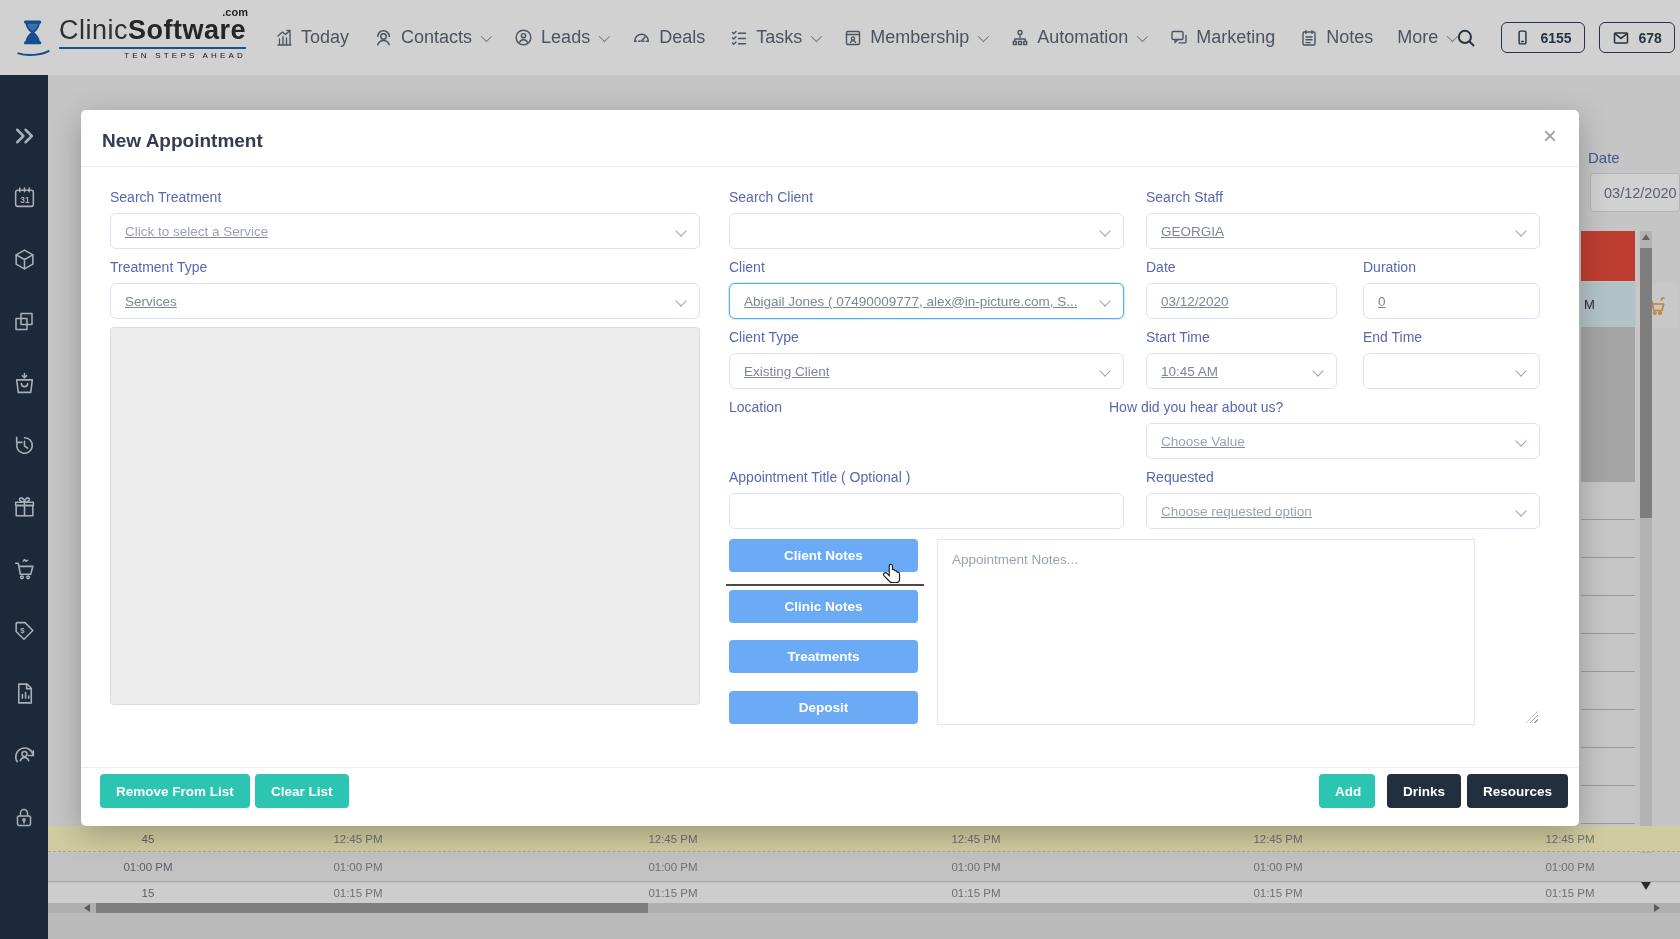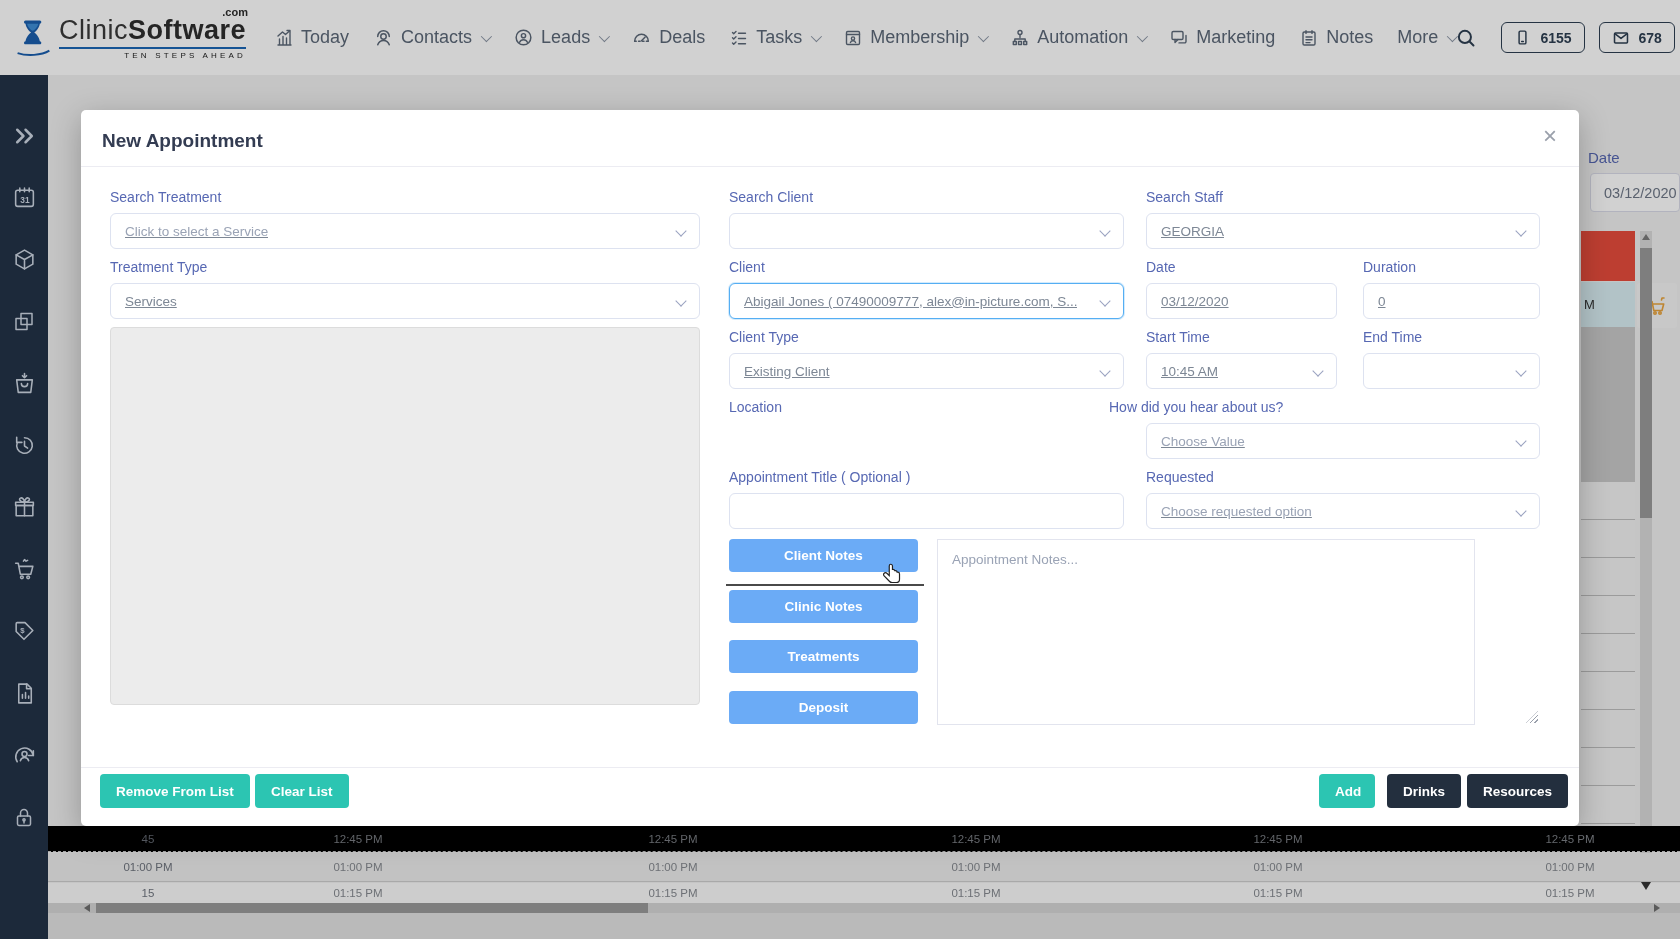--- a/index.html
+++ b/index.html
@@ -54,21 +54,21 @@
     background:repeating-linear-gradient(to bottom, #f2f2f2 0 37px, #bdbdbd 37px 38px); }
   #bg-vtrack { left:1640px; top:231px; width:12px; height:650px; background:#dadada; }
   #bg-vthumb { left:1640px; top:248px; width:12px; height:270px; background:#9a9a9a; }
   #bg-vup { left:1642px; top:234px; width:0; height:0; border-left:4px solid transparent;
     border-right:4px solid transparent; border-bottom:6px solid #7a7a7a; }
   #bg-vdown { left:1641px; top:882px; width:0; height:0; border-left:5px solid transparent;
     border-right:5px solid transparent; border-top:8px solid #2b2b2b; z-index:6;}
 
   
   .cal-row { position:absolute; left:48px; width:1632px; z-index:1; }
-  #row1 { top:826px; height:26px; background:#000000; border-bottom:1px dashed #c9c9c9;}
+  #row1 { top:826px; height:26px; background:#fef9c3; border-bottom:1px dashed #c9c9c9;}
   #row2 { top:853px; height:29px; background:#ededed; border-bottom:1px solid #cfcfcf;}
   #row3 { top:883px; height:20px; background:#fbfbfb; }
   .cal-time { position:absolute; font-size:11.5px; color:#85898f; top:50%; transform:translateY(-50%); }
   .gut { left:50px; width:100px; text-align:center; color:#6f747e;}
   .c1 { left:250px; width:120px; text-align:center;}
   .c2 { left:565px; width:120px; text-align:center;}
   .c3 { left:868px; width:120px; text-align:center;}
   .c4 { left:1170px; width:120px; text-align:center;}
   .c5 { left:1462px; width:120px; text-align:center;}
 

